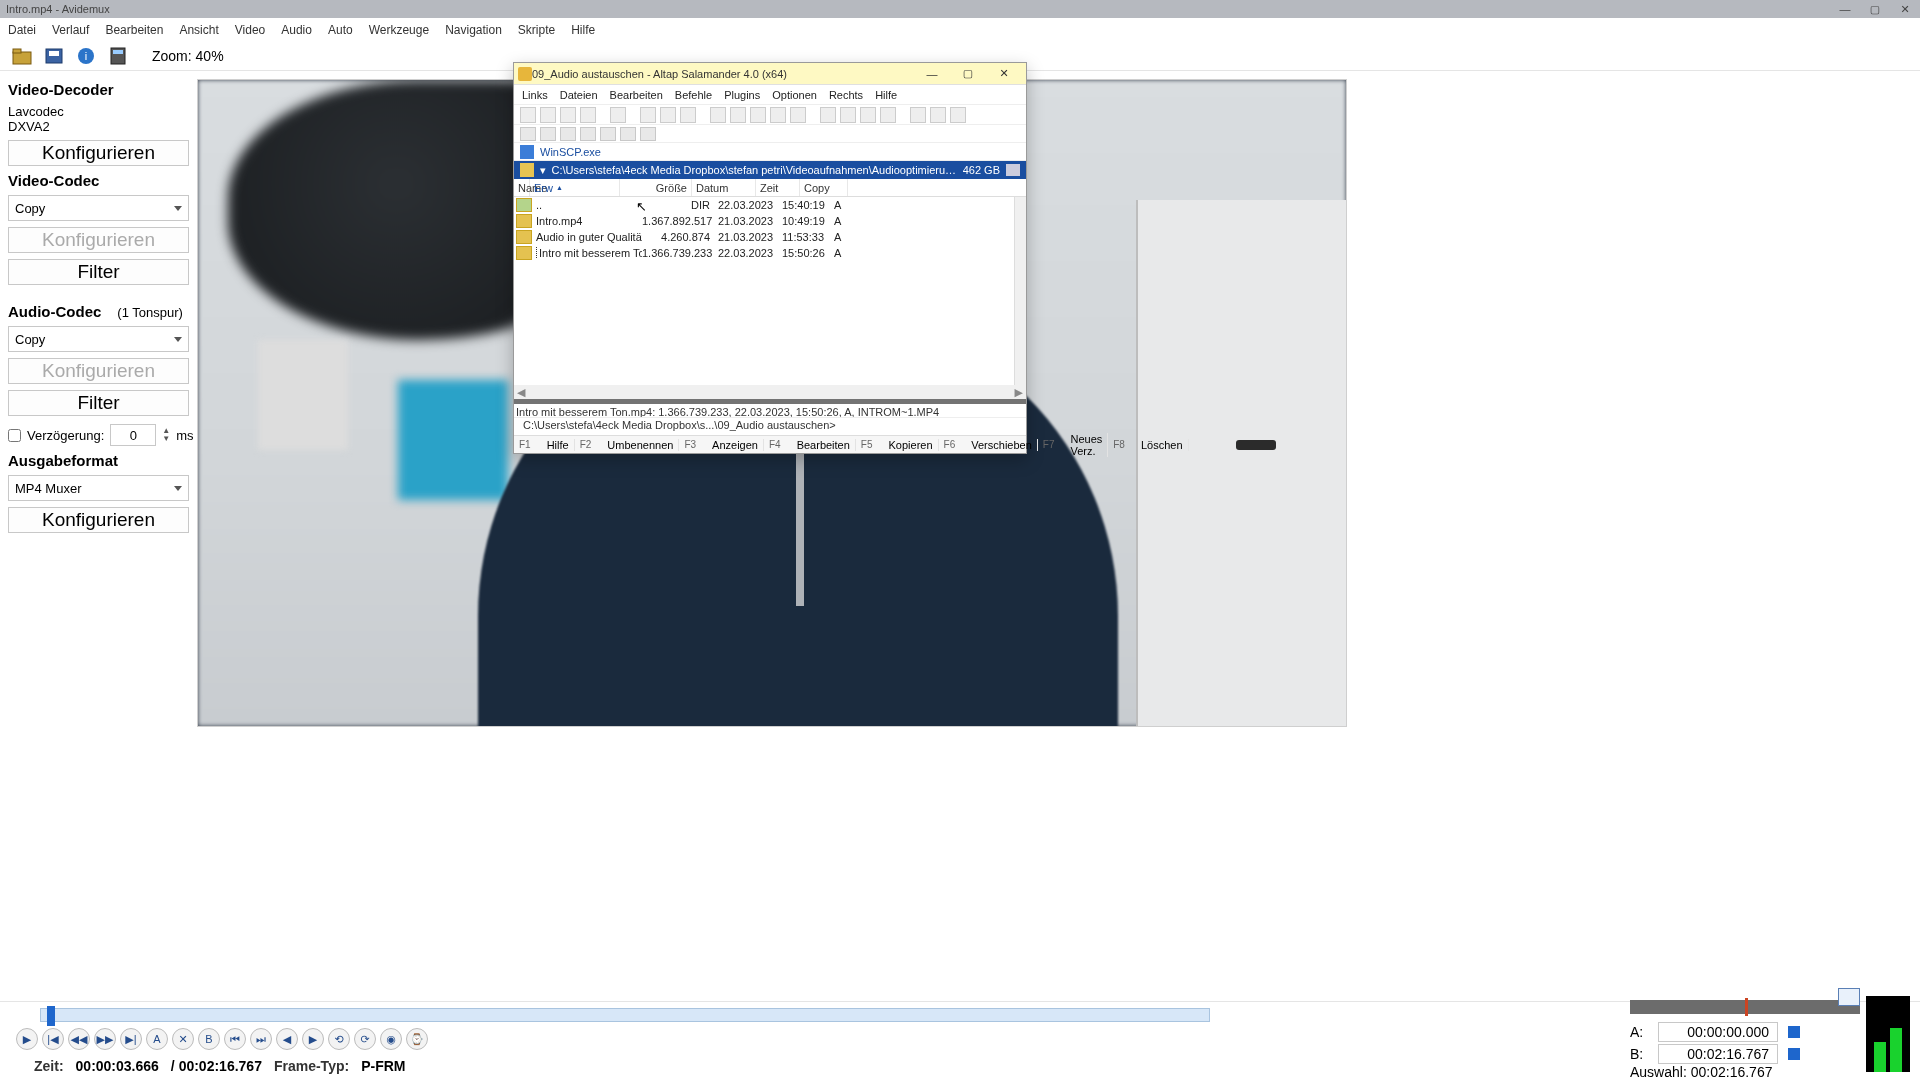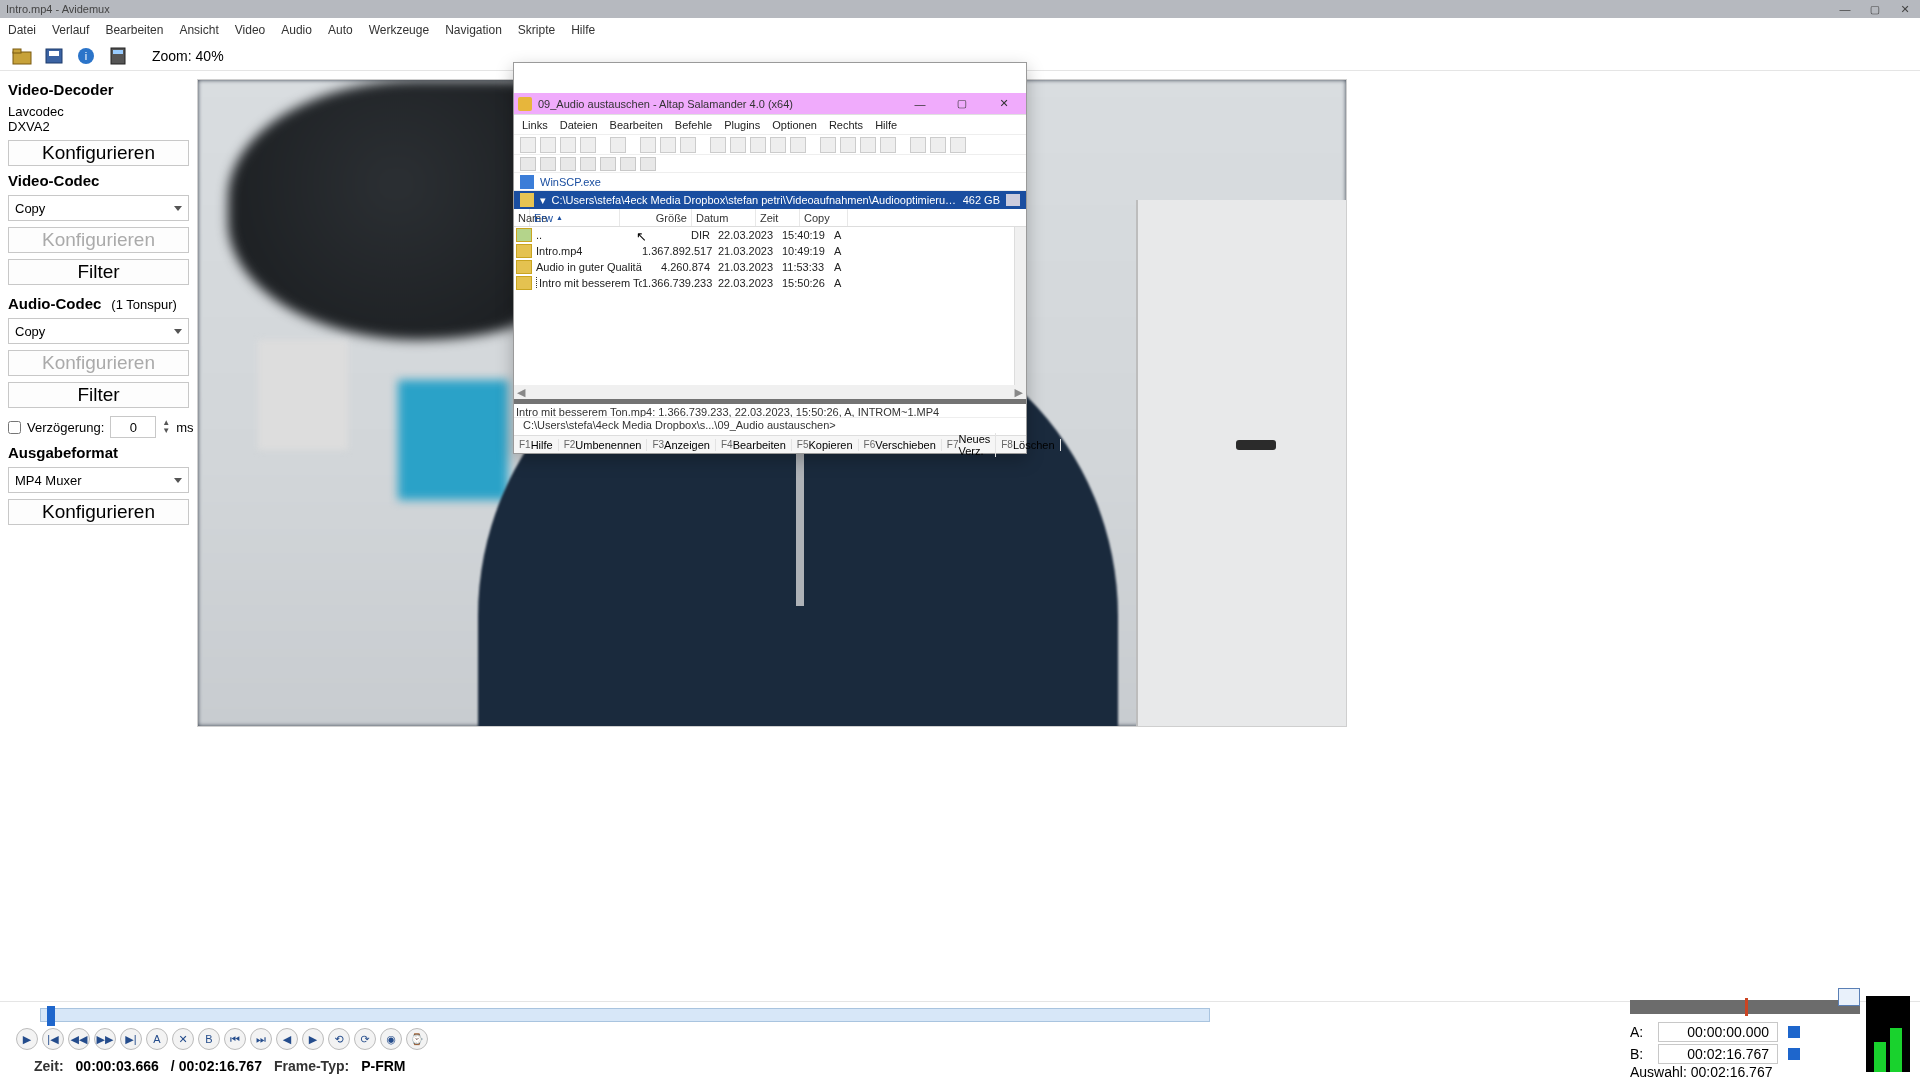--- a/index.html
+++ b/index.html
@@ -23,21 +23,21 @@
 .ad-side { width: 197px; background: #fff; padding: 6px 8px 0 8px; display: flex; flex-direction: column; gap: 2px; }
 .ad-section-title { font-weight: 700; font-size: 15px; margin-top: 4px; }
 .ad-row { display: flex; font-size: 13px; margin-top: 4px; flex-direction: column; }
 .ad-row .l { width: 82px; }
 .ad-btn { width: 100%; height: 26px; background: #fdfdfd; border: 1px solid #c8c8c8; font-size: 19px; text-align: center; display: flex; align-items: center; justify-content: center; margin-top: 4px; }
 .ad-btn.dis { color: #aaa; }
 .ad-sel { width: 100%; height: 26px; border: 1px solid #c8c8c8; font-size: 13px; padding: 0 20px 0 6px; position: relative; display: flex; align-items: center; margin-top: 4px; }
 .ad-sel::after { content: ""; position: absolute; right: 6px; top: 10px; width: 0; height: 0; border-left: 4px solid transparent; border-right: 4px solid transparent; border-top: 5px solid #555; }
 .ad-delay { display: flex; align-items: center; gap: 6px; margin-top: 6px; font-size: 13px; }
 .ad-delay input[type=text] { width: 46px; height: 22px; border: 1px solid #c8c8c8; text-align: center; font-size: 13px; }
-.ad-side .aud-title { display: flex; gap: 10px; align-items: baseline; margin-top: 4px; }
+.ad-side .aud-title { display: flex; gap: 16px; align-items: baseline; margin-top: 12px; }
 .ad-side .aud-title .sub { font-size: 13px; font-weight: 400; }
 
 .ad-preview { flex: 1; padding: 8px 100px 8px 0; }
 .ad-video { background: #3a4350; width: 1150px; height: 648px; position: relative; overflow: hidden; border: 1px solid #cfcfcf; }
 
 .ad-video .wall   { position: absolute; inset: 0; background: linear-gradient(180deg,#d9dde0 0%,#d2d6d9 60%,#c8ccd0 100%); filter: blur(2px); }
 .ad-video .door   { position: absolute; right: 0; top: 120px; width: 210px; height: 528px; background: #e8e9ea; border-left: 2px solid #bdbdbd; }
 .ad-video .knob   { position: absolute; right: 70px; top: 360px; width: 40px; height: 10px; background: #2b2b2b; border-radius: 3px; }
 .ad-video .arm    { position: absolute; left: 30px; top: 0; width: 420px; height: 260px; background: radial-gradient(circle at 40% 40%, #2b2f33 0%, #1d2023 60%, transparent 70%); border-radius: 50% 40% 60% 50%; filter: blur(6px); }
 .ad-video .photo  { position: absolute; left: 60px; top: 260px; width: 90px; height: 110px; background: #ddd; filter: blur(3px); }
@@ -65,21 +65,21 @@
 .ad-ab .sq { width: 12px; height: 12px; background: #1e66cc; }
 .ad-sel-time { font-size: 14px; }
 
 .ad-meter { position: absolute; right: 10px; bottom: 8px; width: 44px; height: 76px; background: #000; }
 .ad-meter .bar1 { position: absolute; left: 8px; bottom: 0; width: 12px; height: 30px; background: #19d22d; }
 .ad-meter .bar2 { position: absolute; right: 8px; bottom: 0; width: 12px; height: 44px; background: #19d22d; }
 .ad-mute { position: absolute; right: 60px; bottom: 74px; width: 22px; height: 18px; border: 1px solid #5a7fb5; background: #e9f1fb; }
 
 
 .salamander { position: absolute; left: 513px; top: 62px; width: 514px; height: 392px; background: #fff; border: 1px solid #9a9a9a; box-shadow: 0 6px 16px rgba(0,0,0,.25); display: flex; flex-direction: column; font-size: 11px; }
-.sal-title { height: 22px; background: #f0abfc; display: flex; align-items: center; padding: 0 4px; gap: 6px; border-bottom: 1px solid #e0e0e0; color: #333; margin-top: 30px; }
+.sal-title { height: 22px; background: #fef9c3; display: flex; align-items: center; padding: 0 4px; border-bottom: 1px solid #e0e0e0; color: #333; }
 .sal-title .ico { width: 14px; height: 14px; background: #e7b63b; border-radius: 2px; }
 .sal-title .spacer { flex: 1; }
 .sal-title .wc { width: 36px; height: 22px; display: flex; align-items: center; justify-content: center; color: #333; }
 
 .sal-menu { height: 20px; display: flex; align-items: center; gap: 12px; padding: 0 8px; color: #222; border-bottom: 1px solid #eee; }
 .sal-tools { height: 20px; display: flex; align-items: center; gap: 4px; padding: 0 6px; border-bottom: 1px solid #eee; }
 .sal-tools .tb { width: 16px; height: 16px; background: #eee; border: 1px solid #ccc; }
 .sal-tools .sp { width: 6px; }
 .sal-drives { height: 18px; display: flex; align-items: center; gap: 4px; padding: 0 6px; border-bottom: 1px solid #eee; }
 .sal-drives .dv { width: 16px; height: 14px; background: #e8e8e8; border: 1px solid #c8c8c8; }
@@ -112,21 +112,21 @@
 .sal-row .at { width: 40px; padding-left: 12px; }
 .sal-row.sel .nm-box { border: 1px dotted #333; padding: 0 2px; }
 .sal-cursor { position: absolute; left: 122px; top: 2px; font-size: 13px; pointer-events: none; }
 
 .sal-scroll-v { position: absolute; right: 0; top: 0; width: 12px; height: 100%; background: #f0f0f0; border-left: 1px solid #ddd; }
 .sal-scroll-h { height: 14px; background: #f0f0f0; display: flex; align-items: center; justify-content: space-between; padding: 0 3px; color: #888; }
 
 .sal-status { height: 18px; padding: 2px 2px; color: #333; border-top: 5px solid #737373; white-space: nowrap; overflow: hidden; }
 .sal-cmd { height: 18px; padding: 1px 9px; color: #333; border-top: 1px solid #eee; }
 .sal-fkeys { height: 18px; display: flex; align-items: center; border-top: 1px solid #ddd; background: #f6f6f6; }
-.sal-fkeys .fk { display: flex; align-items: center; gap: 0; padding: 0 5px; border-right: 1px solid #e3e3e3; }
+.sal-fkeys .fk { display: flex; align-items: center; gap: 16px; padding: 0 5px; border-right: 1px solid #e3e3e3; }
 .sal-fkeys .fk .n { color: #666; font-size: 10px; }
 .sal-fkeys .fk .t { font-size: 11px; }
 
 svg { display: block; }
 </style>
 </head>
 <body>
 
 <div class="avidemux">
 

